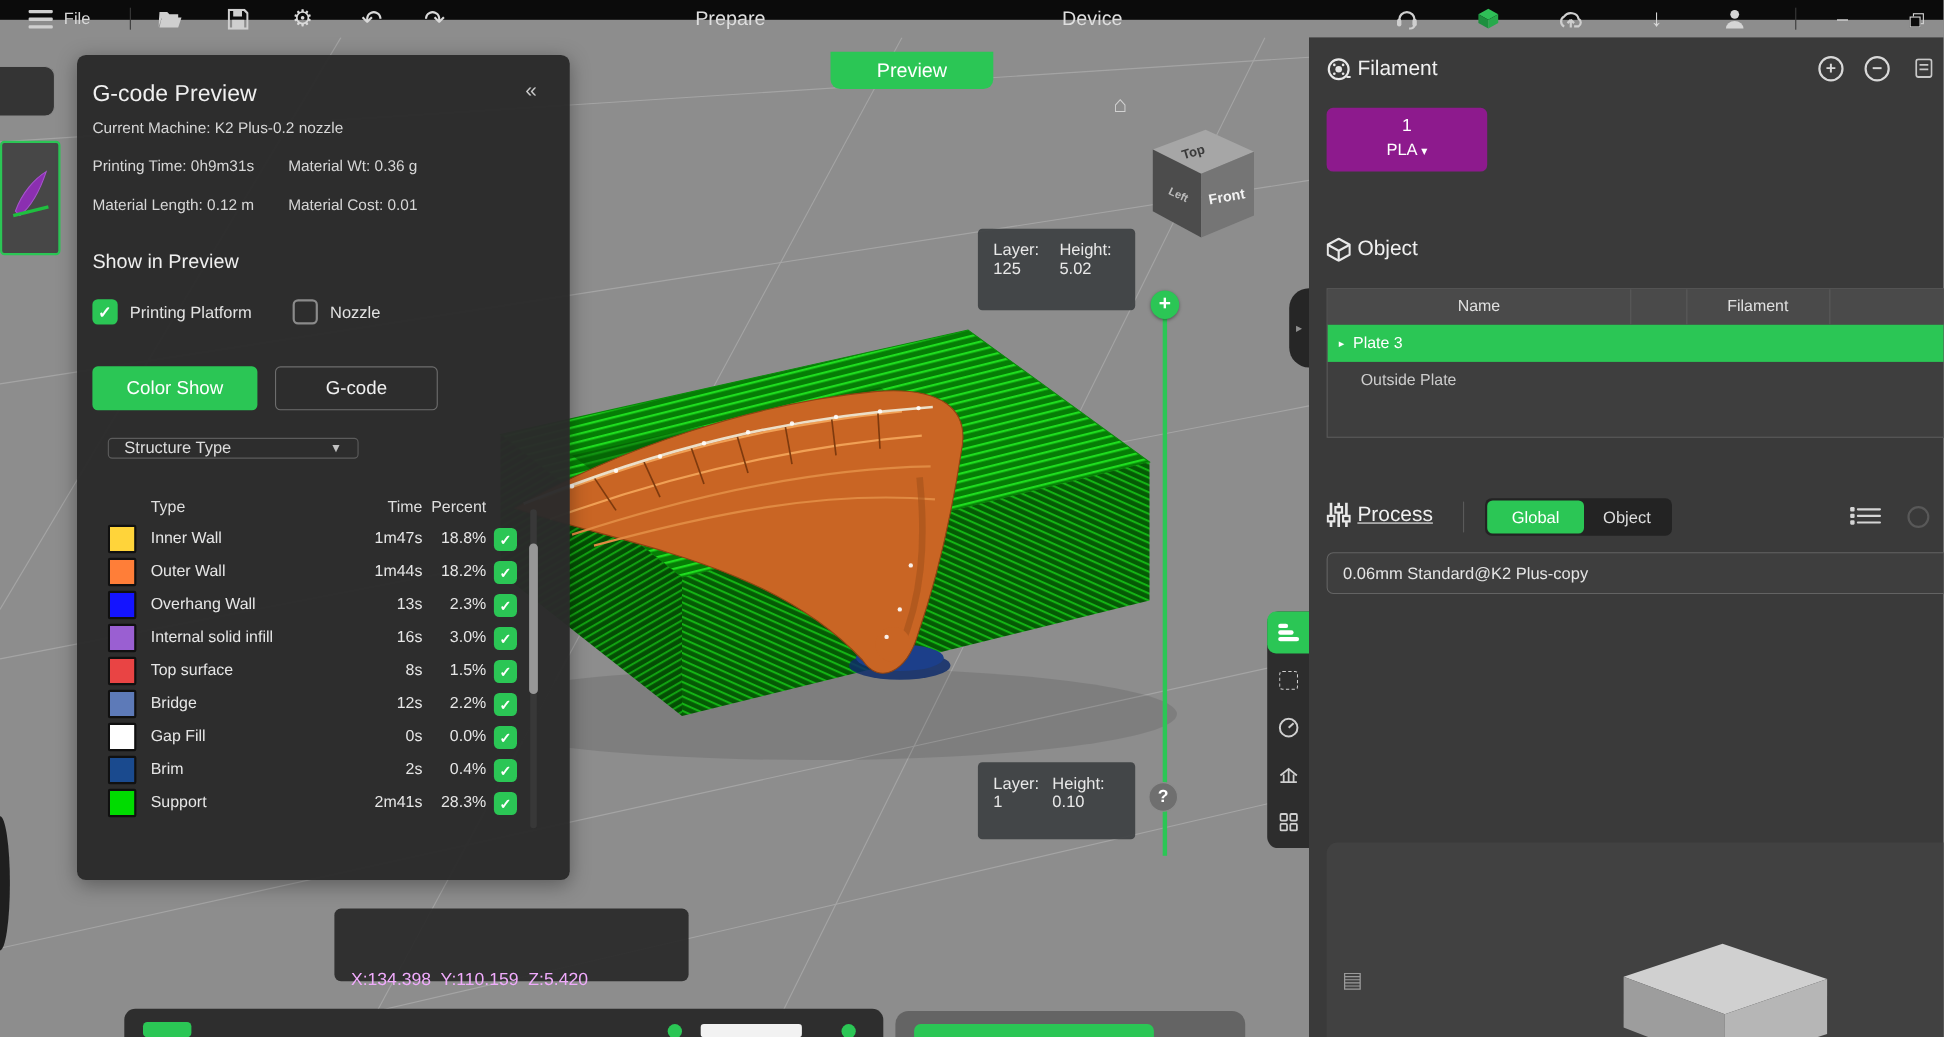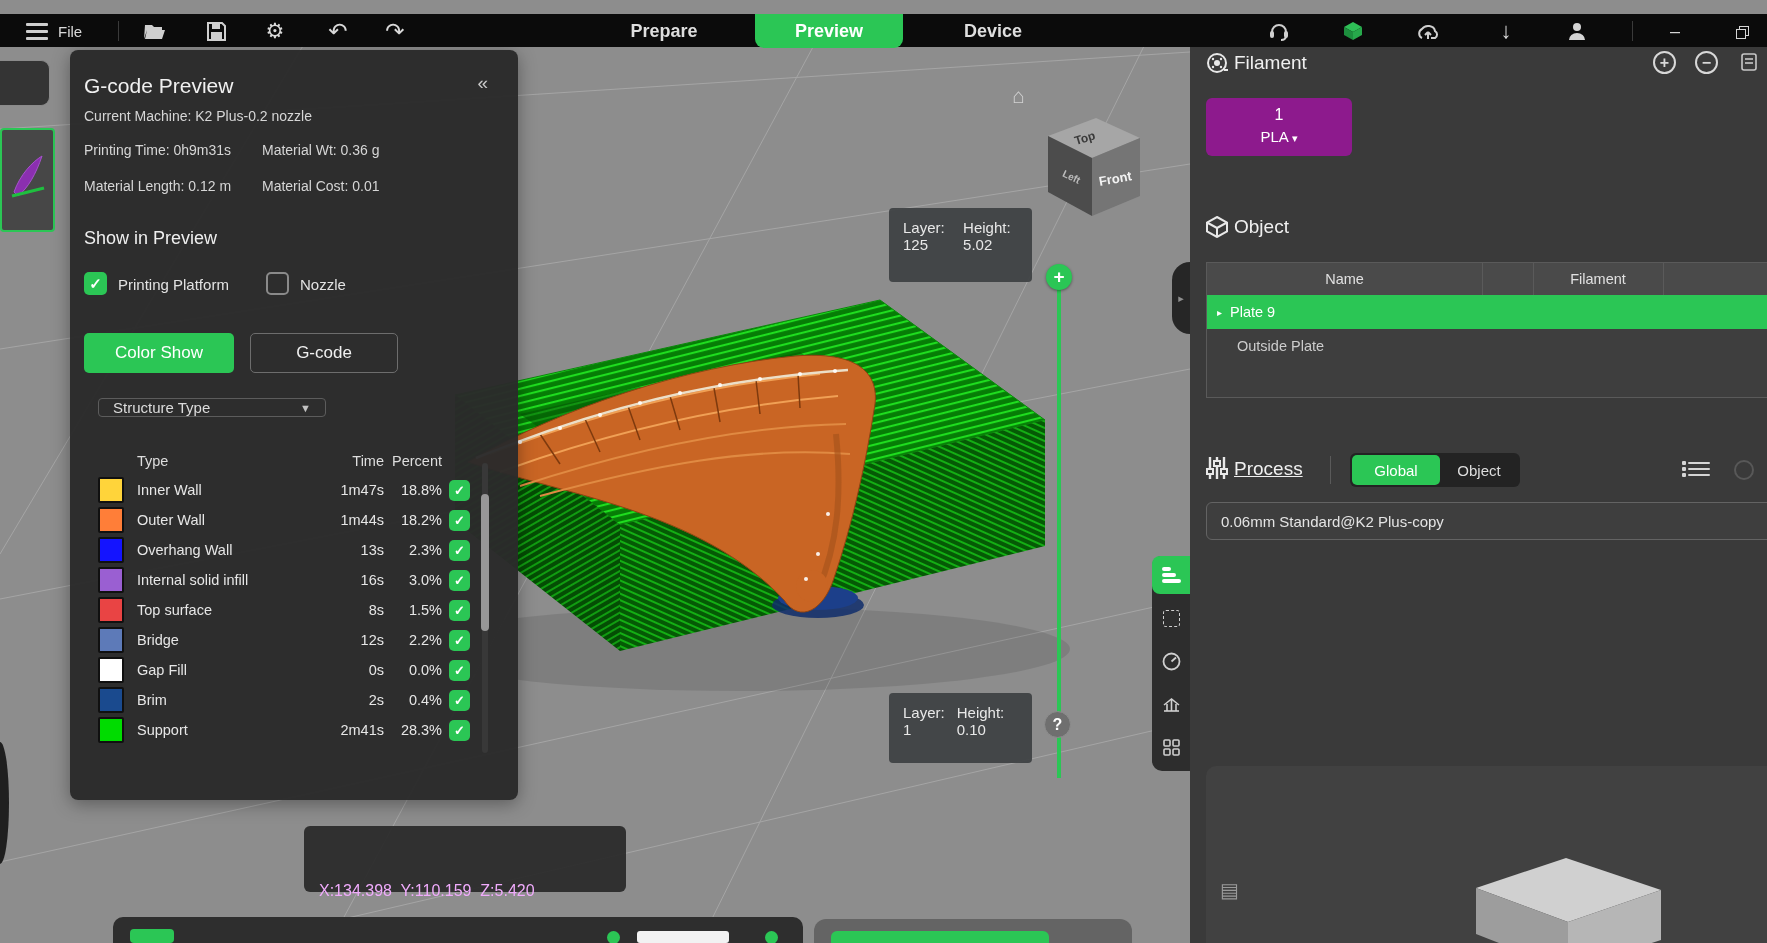--- a/index.html
+++ b/index.html
@@ -1,31 +1,31 @@
 <!DOCTYPE html>
 <html><head>
 <meta charset="utf-8">
 <style>
   * { margin:0; padding:0; box-sizing:border-box; }
   html,body { width:1767px; height:943px; overflow:hidden; background:#8d8d8d;
     font-family:"Liberation Sans", sans-serif; }
   #app { position:relative; width:1767px; height:943px; overflow:hidden; background:#8d8d8d; }
 
   
-  .topbar { position:absolute; left:0; top:14px; width:1767px; height:33px; background:#0b0b0b; z-index:40; }
+  .topbar { position:absolute; left:0; top:0; width:1767px; height:18px; background:#0b0b0b; z-index:40; }
   .topbar .item { position:absolute; top:0; height:34px; display:flex; align-items:center; color:#d9d9d9; }
   .hamburger { left:24px; width:26px; flex-direction:column; justify-content:center; gap:4px; cursor:pointer; }
   .hamburger i { display:block; width:22px; height:3px; background:#cfcfcf; border-radius:1px; }
   .file-label { left:58px; font-size:15px; color:#e3e3e3; }
   .tb-div { position:absolute; top:7px; width:1px; height:20px; background:#3a3a3a; }
   .tb-icon { width:28px; justify-content:center; cursor:pointer; font-size:19px; color:#cfcfcf; }
   .tb-icon svg { display:block; }
   .tab { position:absolute; top:0; height:34px; display:flex; align-items:center; justify-content:center;
-    font-size:18px; font-weight:bold; color:#dedede; cursor:pointer; }
-  .tab.active { background:#2bc655; color:#fff; border-radius:0 0 9px 9px; }
+    font-size:18px; font-weight:normal; color:#dedede; cursor:pointer; }
+  .tab.active { background:#2bc655; color:#fff; border-radius:0 0 9px 9px;margin-top:47px; }
   .win-btn { position:absolute; top:0; height:34px; width:34px; display:flex; align-items:center; justify-content:center; color:#d5d5d5; cursor:pointer; }
   .restore-glyph { position:relative; width:11px; height:11px; }
   .restore-glyph:before { content:""; position:absolute; left:3px; top:0; width:8px; height:8px; border:1.5px solid #d5d5d5; }
   .restore-glyph:after { content:""; position:absolute; left:0; top:3px; width:8px; height:8px; border:1.5px solid #d5d5d5; background:#0b0b0b; }
 
   
   .viewport-svg { position:absolute; left:0; top:34px; z-index:1; }
   .home-icon { position:absolute; left:1012px; top:84px; font-size:21px; color:#d2d2d2; z-index:3; cursor:pointer; }
   .navcube { position:absolute; left:1008px; top:108px; z-index:3; cursor:pointer; }
 
@@ -504,21 +504,21 @@
       <div class="obj-head">
         <span style="width:275px; text-align:center;">Name</span>
         <span style="width:51px;"></span>
         <span style="width:130px; text-align:center;">Filament</span>
         <span class="hv" style="left:275px;"></span>
           <span class="hv" style="left:326px;"></span>
           <span class="hv" style="left:456px;"></span>
       </div>
       <div class="obj-row sel">
         <span style="margin-left:10px; font-size:10px;">▸</span>
-        <span style="margin-left:8px;">Plate 9</span>
+        <span style="margin-left:8px;">Plate 3</span>
       </div>
       <div class="obj-row plain">
         <span style="margin-left:30px;">Outside Plate</span>
       </div>
     </div>
 
     <svg style="position:absolute; left:16px; top:422px;" width="22" height="24" viewBox="0 0 22 24">
       <g stroke="#e8e8e8" stroke-width="2.4">
         <line x1="4" y1="1" x2="4" y2="23"></line>
           <line x1="11" y1="1" x2="11" y2="23"></line>

